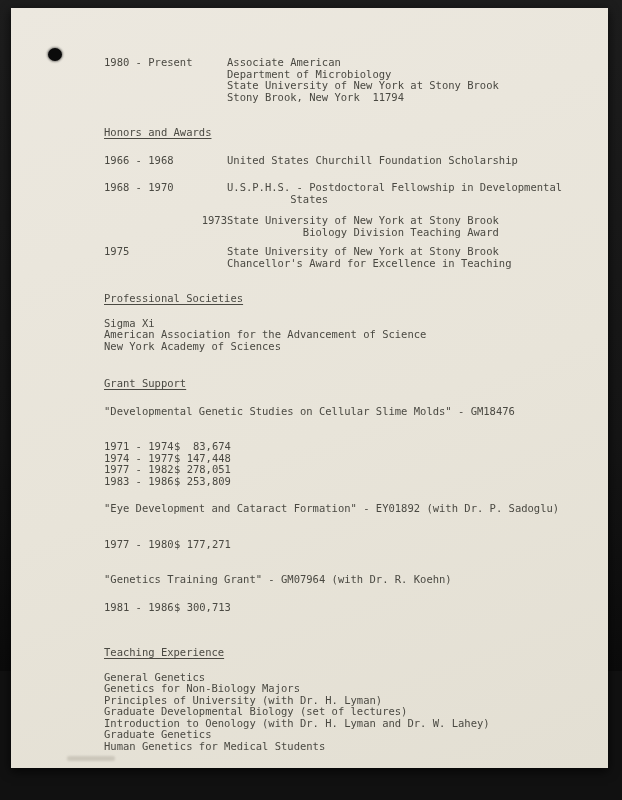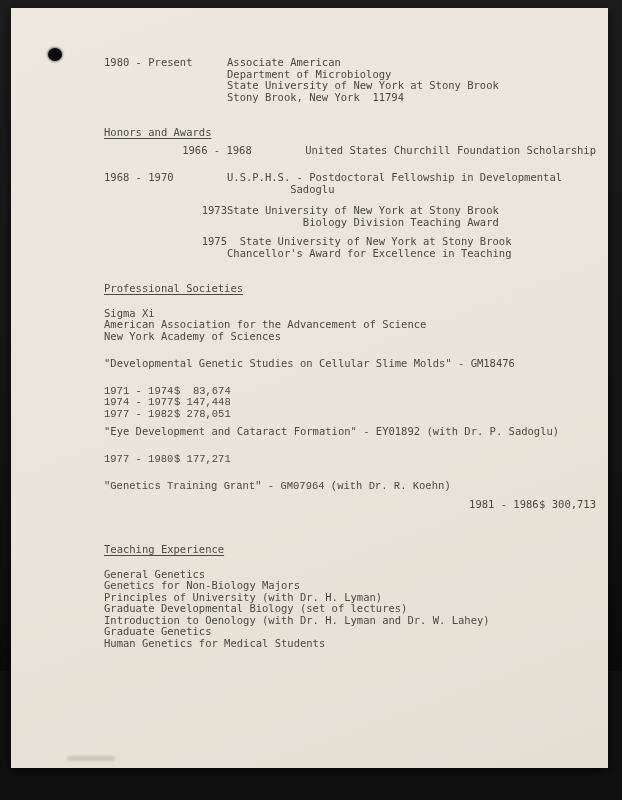--- a/index.html
+++ b/index.html
@@ -29,25 +29,25 @@
   .content {
     position: absolute; left: 93px; top: 49px; right: 12px;
     font-size: 10.5px; line-height: 11.5px; color: #4a4942;
   }
   [data-bind] { white-space: pre; }
   .row { display: flex; align-items: flex-start; }
   .dates   { flex: 0 0 123px; }
   .dates-g { flex: 0 0 70px; }
   .desc { display: block; }
   .heading { text-decoration: underline; text-underline-offset: 2px; }
-  .mt8  { margin-top: 8px; text-align: right; }
+  .mt8  { margin-top: 8px; }
   .mt10 { margin-top: 10px; text-align: right; }
   .mt13 { margin-top: 13px; }
-  .mt14 { margin-top: 6px; justify-content: flex-end; }
-  .mt15 { margin-top: 16px; font-family: Liberation Mono, monospace; }
+  .mt14 { margin-top: 16px; }
+  .mt15 { margin-top: 24px; }
   .mt16 { margin-top: 16px; }
   .mt18 { margin-top: 34px; }
   .mt24 { margin-top: 24px; }
   .mt26 { margin-top: 26px; }
 </style>
 </head>
 <body>
 
 <div class="scan">
   <div class="paper">
@@ -72,21 +72,21 @@
         <span class="dates" data-bind="honors.entries.0.dates">1966 - 1968</span>
         <span class="desc">
           <div data-bind="honors.entries.0.lines.0">United States Churchill Foundation Scholarship</div>
         </span>
       </div>
 
       <div class="row mt16">
         <span class="dates" data-bind="honors.entries.1.dates">1968 - 1970</span>
         <span class="desc">
           <div data-bind="honors.entries.1.lines.0">U.S.P.H.S. - Postdoctoral Fellowship in Developmental</div>
-          <div data-bind="honors.entries.1.lines.1">          Sadoglu</div>
+          <div data-bind="honors.entries.1.lines.1">          States</div>
         </span>
       </div>
 
       <div class="row mt10">
         <span class="dates" data-bind="honors.entries.2.dates">1973</span>
         <span class="desc">
           <div data-bind="honors.entries.2.lines.0">State University of New York at Stony Brook</div>
           <div data-bind="honors.entries.2.lines.1">Biology Division Teaching Award</div>
         </span>
       </div>
@@ -100,34 +100,39 @@
       </div>
 
       <div class="heading mt24" data-bind="societies.title">Professional Societies</div>
 
       <div class="mt13">
         <div data-bind="societies.items.0">Sigma Xi</div>
         <div data-bind="societies.items.1">American Association for the Advancement of Science</div>
         <div data-bind="societies.items.2">New York Academy of Sciences</div>
       </div>
 
+      <div class="heading mt26" data-bind="grants.title">Grant Support</div>
 
       <div class="mt16" data-bind="grants.grant1.title">"Developmental Genetic Studies on Cellular Slime Molds" - GM18476</div>
       <div class="mt15">
         <div class="row">
           <span class="dates-g" data-bind="grants.grant1.rows.0.dates">1971 - 1974</span>
           <span data-bind="grants.grant1.rows.0.amount">$  83,674</span>
         </div>
         <div class="row">
           <span class="dates-g" data-bind="grants.grant1.rows.1.dates">1974 - 1977</span>
           <span data-bind="grants.grant1.rows.1.amount">$ 147,448</span>
         </div>
         <div class="row">
           <span class="dates-g" data-bind="grants.grant1.rows.2.dates">1977 - 1982</span>
           <span data-bind="grants.grant1.rows.2.amount">$ 278,051</span>
+        </div>
+        <div class="row">
+          <span class="dates-g" data-bind="grants.grant1.rows.3.dates">1983 - 1986</span>
+          <span data-bind="grants.grant1.rows.3.amount">$ 253,809</span>
         </div>
       </div>
 
       <div class="mt14" data-bind="grants.grant2.title">"Eye Development and Cataract Formation" - EY01892 (with Dr. P. Sadoglu)</div>
       <div class="row mt15">
         <span class="dates-g" data-bind="grants.grant2.rows.0.dates">1977 - 1980</span>
         <span data-bind="grants.grant2.rows.0.amount">$ 177,271</span>
       </div>
 
       <div class="mt15" data-bind="grants.grant3.title">"Genetics Training Grant" - GM07964 (with Dr. R. Koehn)</div>

